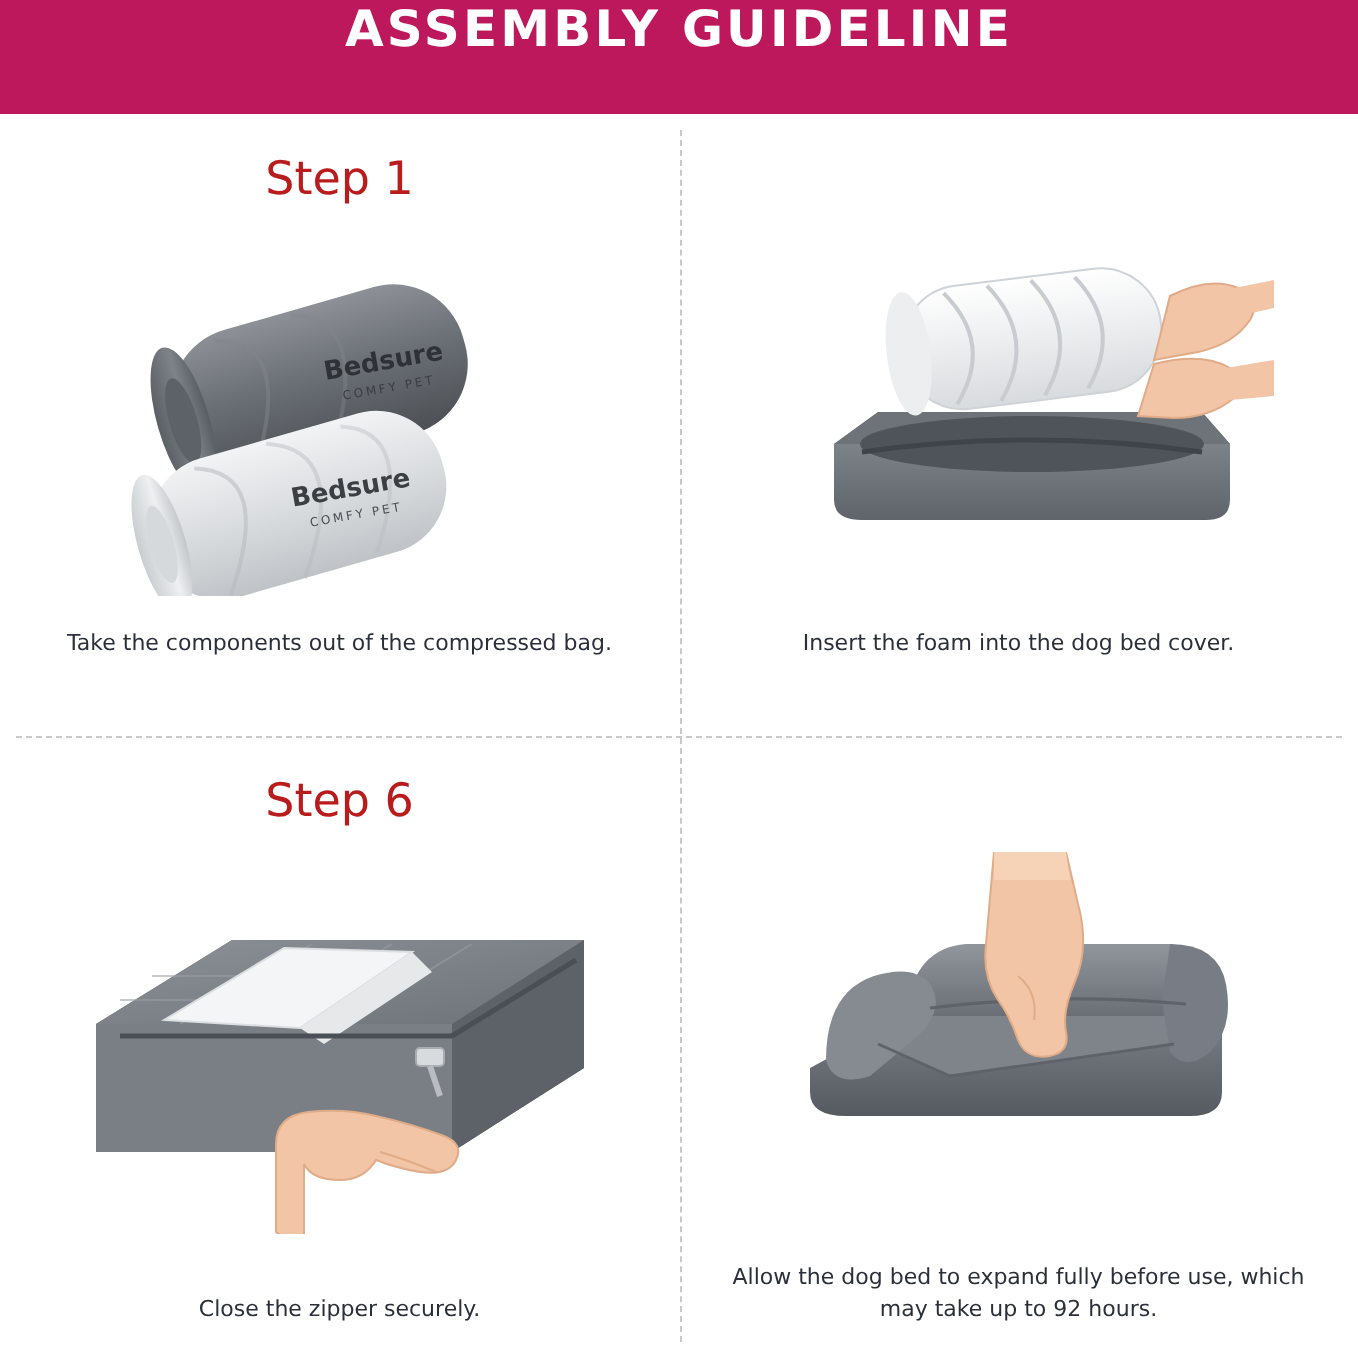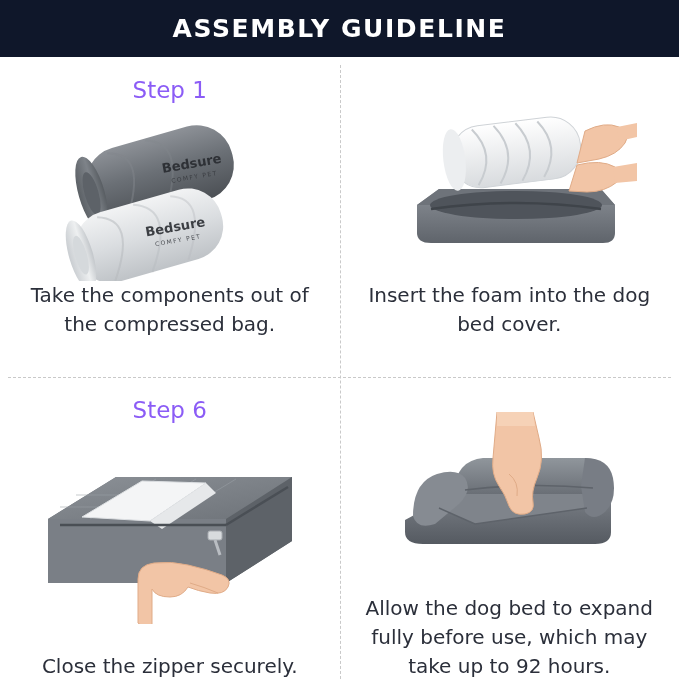--- a/index.html
+++ b/index.html
@@ -16,23 +16,22 @@
   .page {
     width: 679px;
     height: 679px;
     display: flex;
     flex-direction: column;
     background: #ffffff;
     position: relative;
   }
   .header {
     height: 57px;
-    background: #0f172a;
-    display: flex;
-    align-items: center;
+    background: #be185d;
+    display: flex;
     justify-content: center;
     flex: 0 0 auto;
   }
   .header-title {
     color: #ffffff;
     font-size: 25px;
     letter-spacing: 1.6px;
     font-weight: bold;
     font-family: "DejaVu Sans", sans-serif;
   }
@@ -65,35 +64,35 @@
     content: "";
     position: absolute;
     top: 50%;
     left: 8px;
     right: 8px;
     border-top: 1px dashed #c9c9c9;
     pointer-events: none;
   }
   .step-title {
     font-size: 23px;
-    color: #8b5cf6;
+    color: #b91c1c;
     font-weight: normal;
     font-family: "DejaVu Sans", sans-serif;
     margin: 2px 0 8px 0;
   }
   .art {
     flex: 1 1 auto;
     width: 100%;
     display: flex;
     align-items: center;
     justify-content: center;
     position: relative;
   }
   .caption {
-    font-size: 20px;
+    font-size: 11px;
     color: #2b2f3a;
     text-align: center;
     line-height: 1.45;
     max-width: 300px;
     font-family: "DejaVu Sans", sans-serif;
     padding-bottom: 2px;
   }
   .cell-1 .caption { padding-bottom: 24px; }
   .cell-2 .caption { padding-bottom: 24px; }
 

